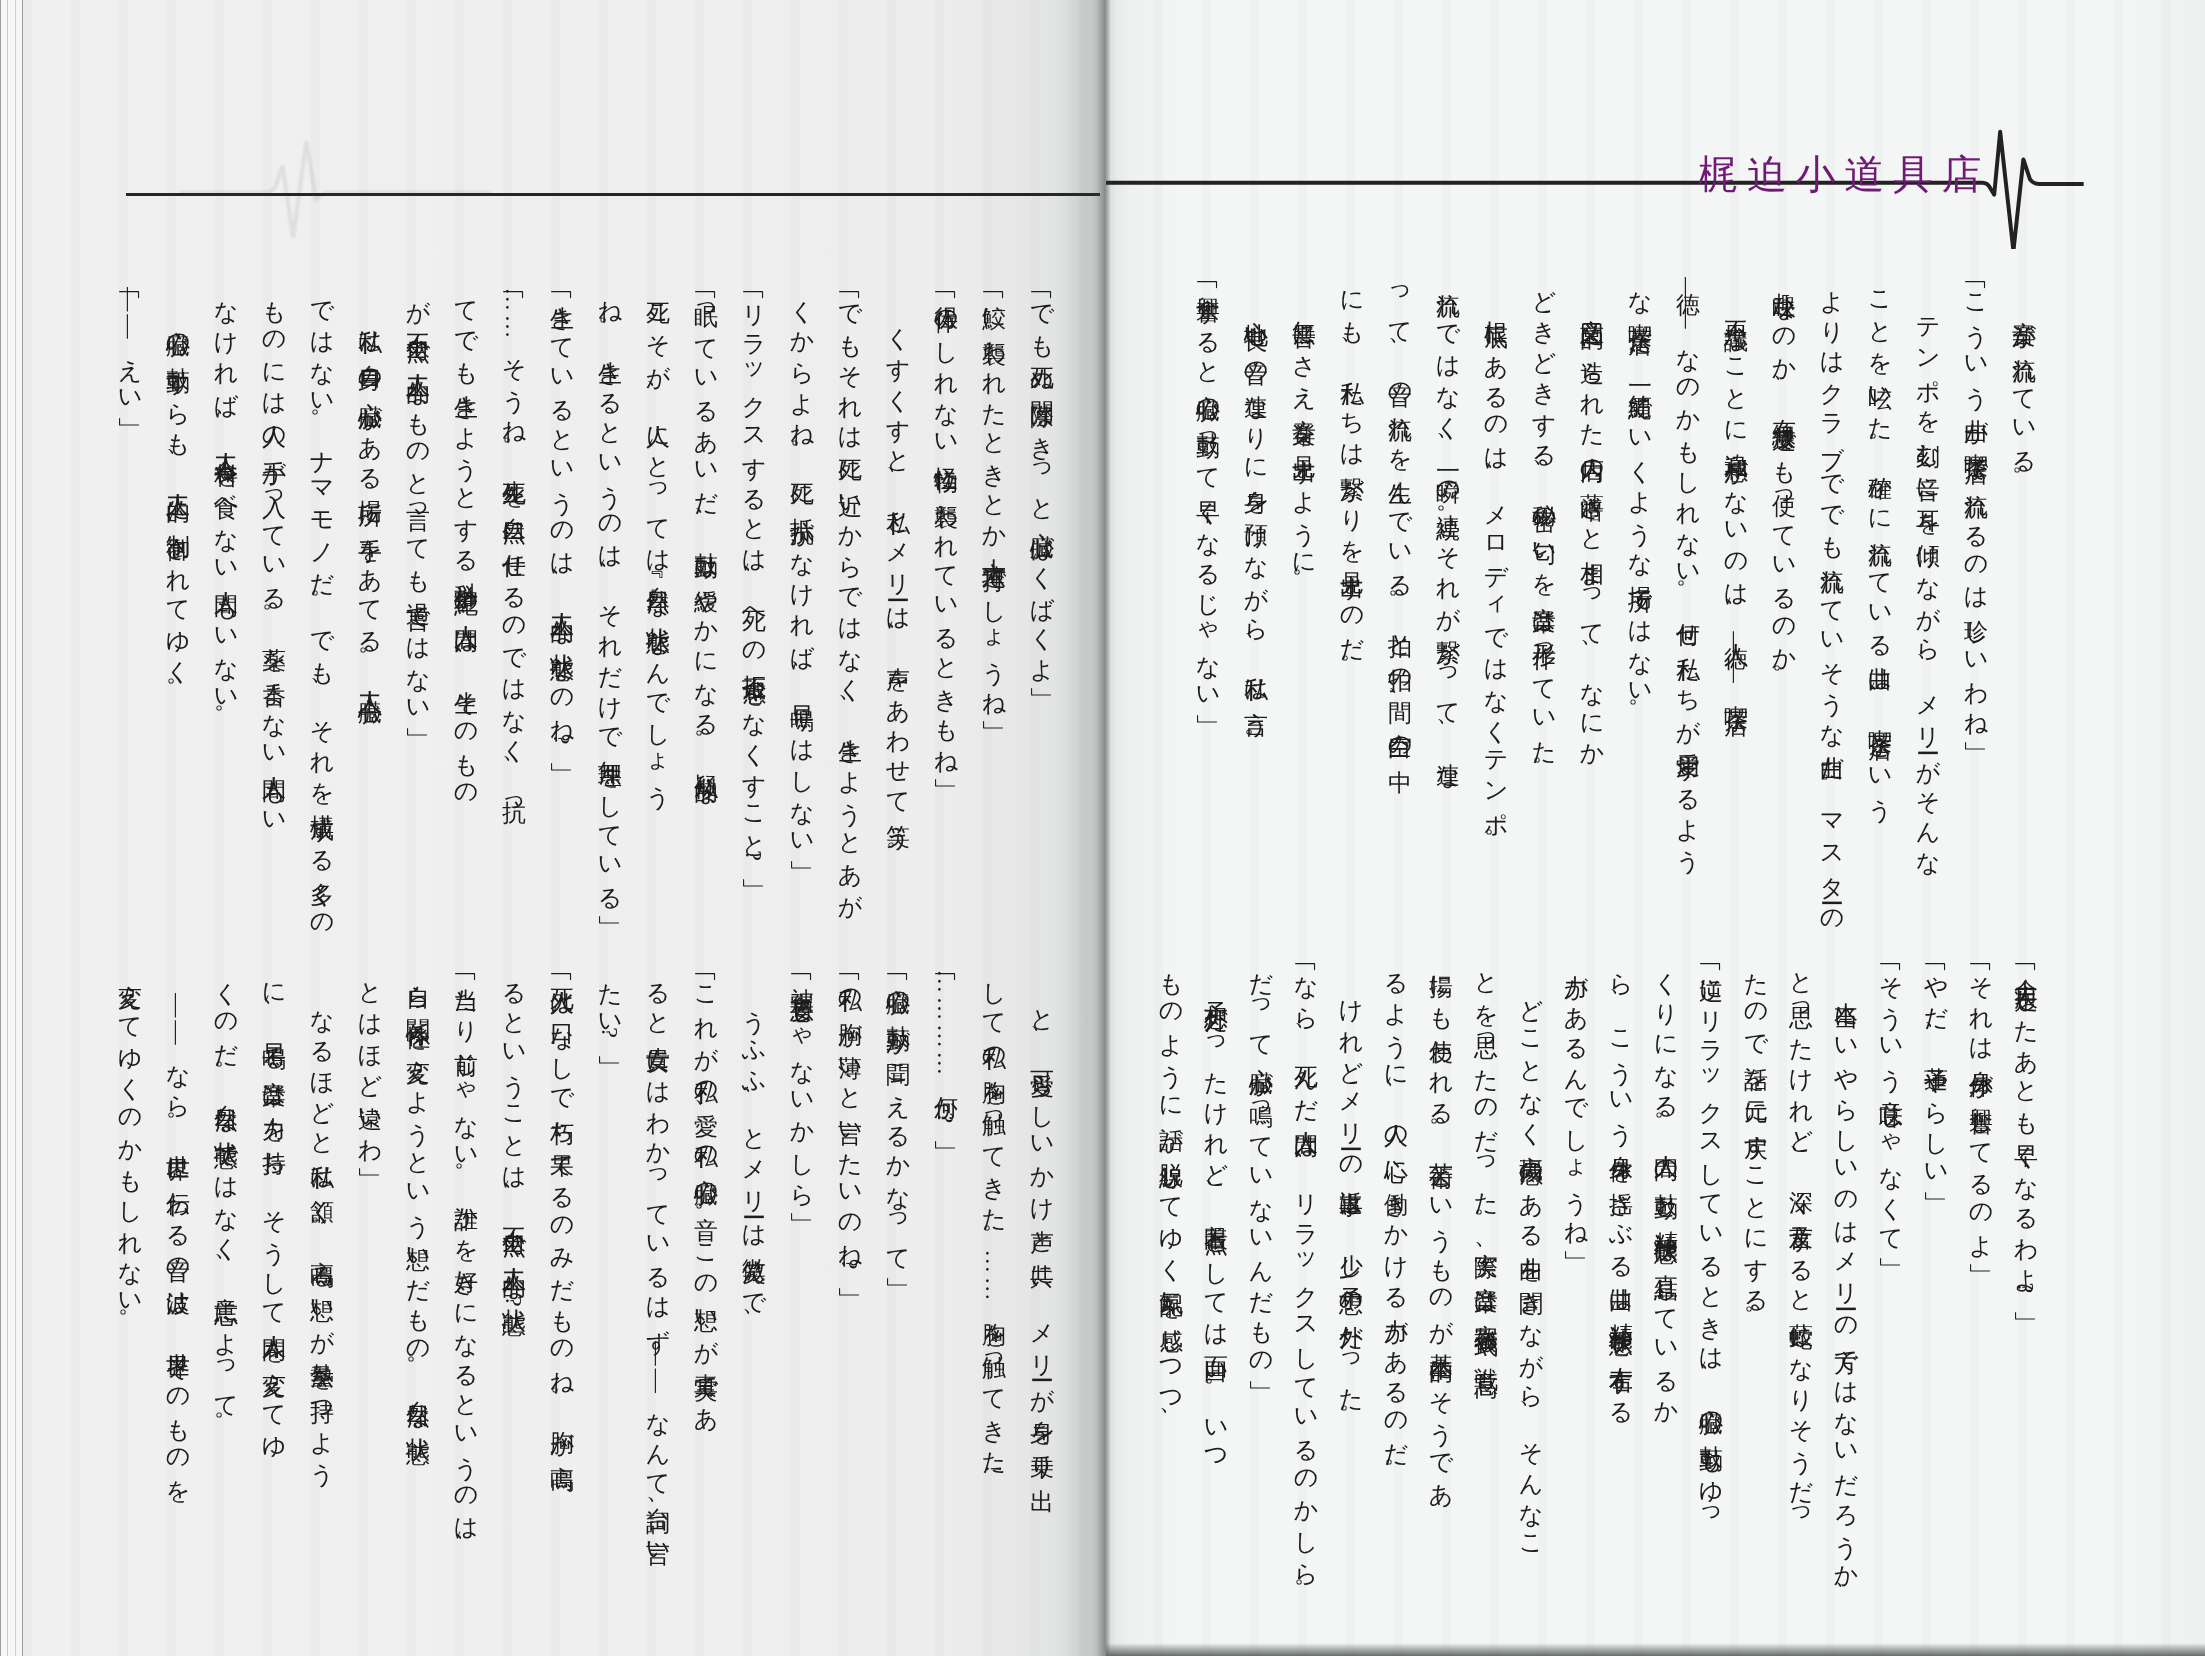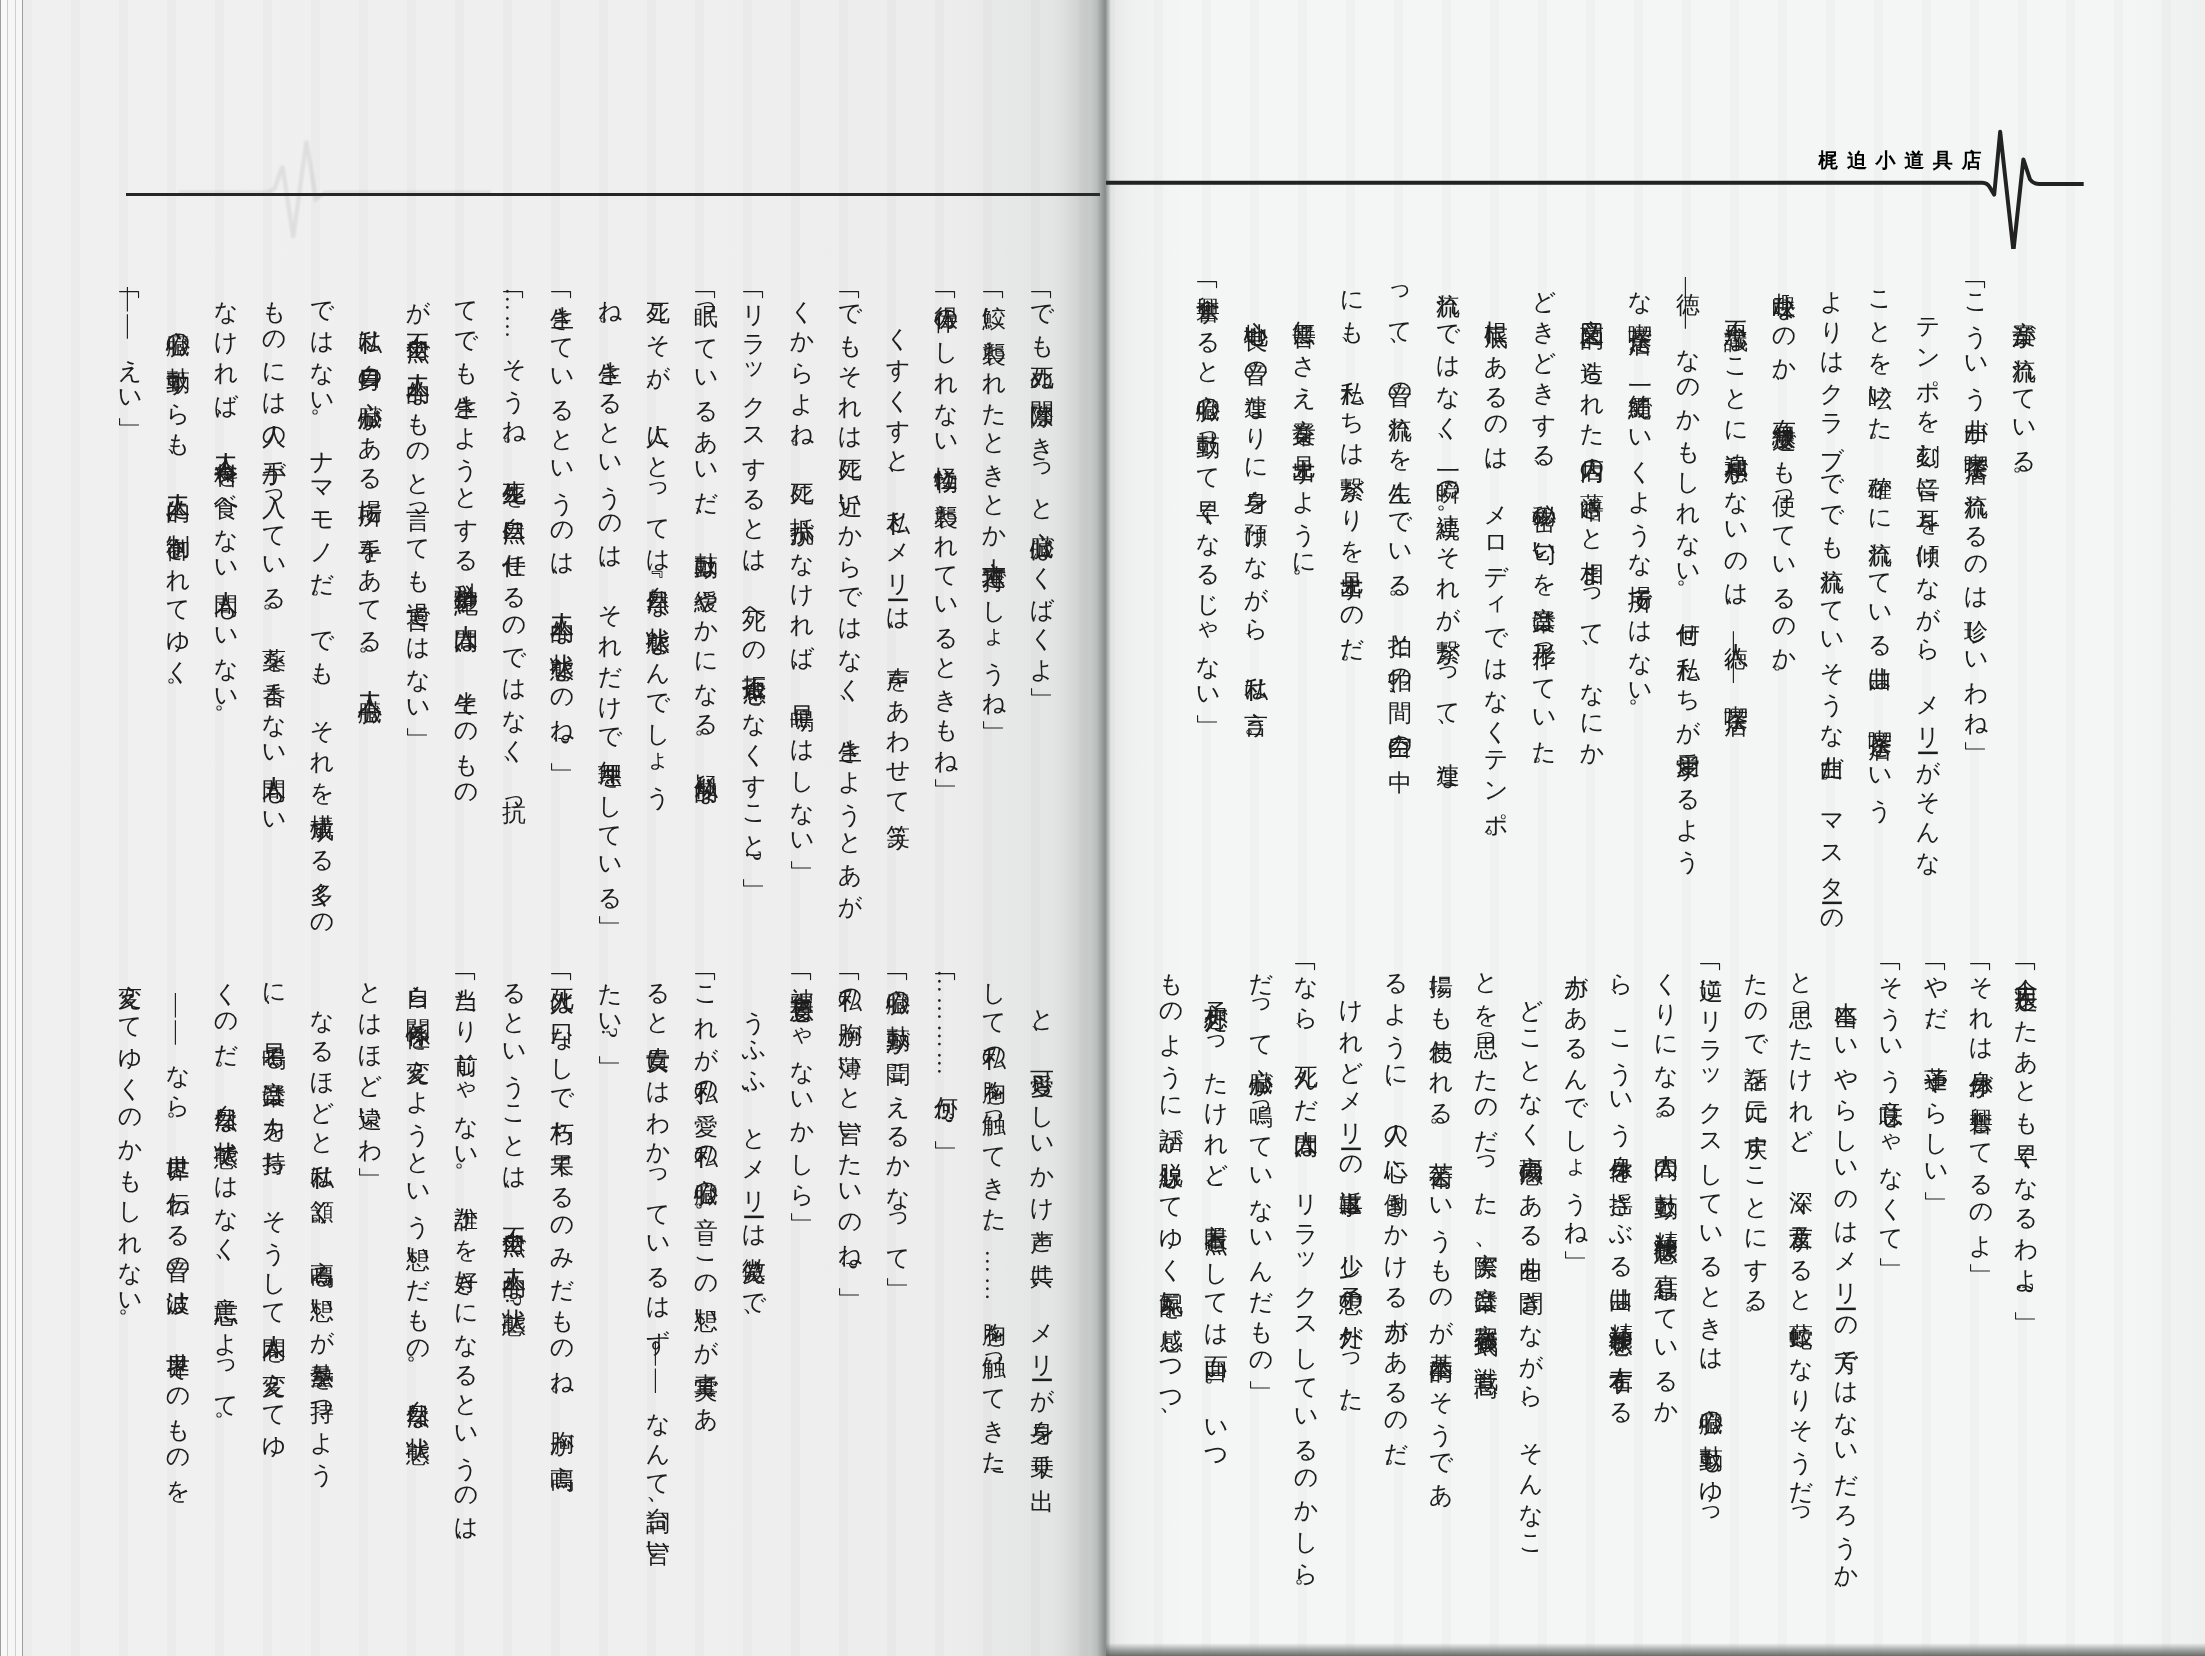--- a/index.html
+++ b/index.html
@@ -40,21 +40,21 @@
     background:linear-gradient(to right,
       rgba(70,78,76,0) 0%,rgba(70,78,76,.10) 45%,rgba(60,66,64,.38) 55%,
       rgba(245,247,246,0) 62%,rgba(245,247,246,0) 100%);
   }
   
   .rule{position:absolute;background:#262626;height:3.3px;}
   .rule-left{left:126px;top:193px;width:974px;}
   .ekg{position:absolute;left:1106px;top:123px;width:981px;height:126px;}
   .page-header-title{
     position:absolute;top:147px;right:215px; 
-    font-size:20px;letter-spacing:8.6px;color:#000000;white-space:nowrap;font-weight:bold;
+    font-size:40px;letter-spacing:8.6px;color:#701a75;white-space:nowrap;
   }
   
   .ghost-ekg{
     position:absolute;left:156px;top:136px;width:312px;height:113px;
     opacity:.07;transform:scaleX(-1);filter:blur(1.3px);
   }
   
   .tier{
     position:absolute;
     writing-mode:vertical-rl;text-orientation:mixed;

